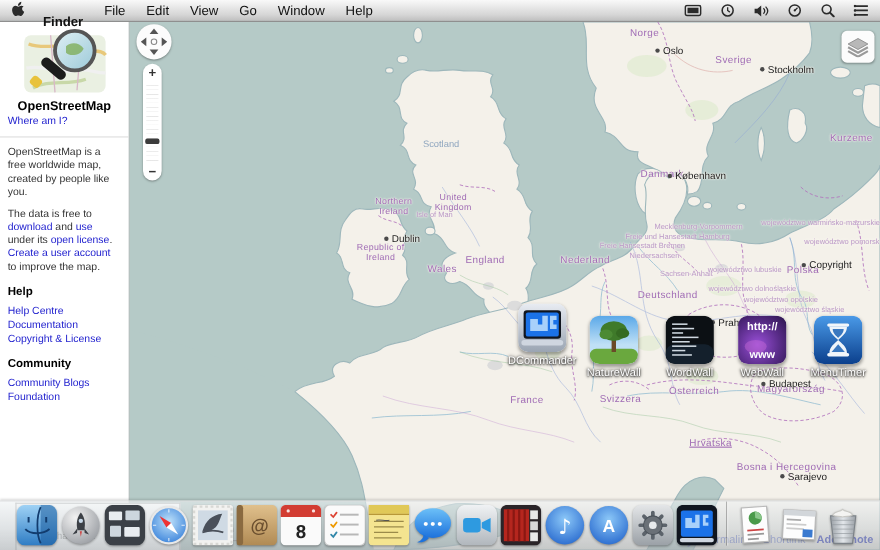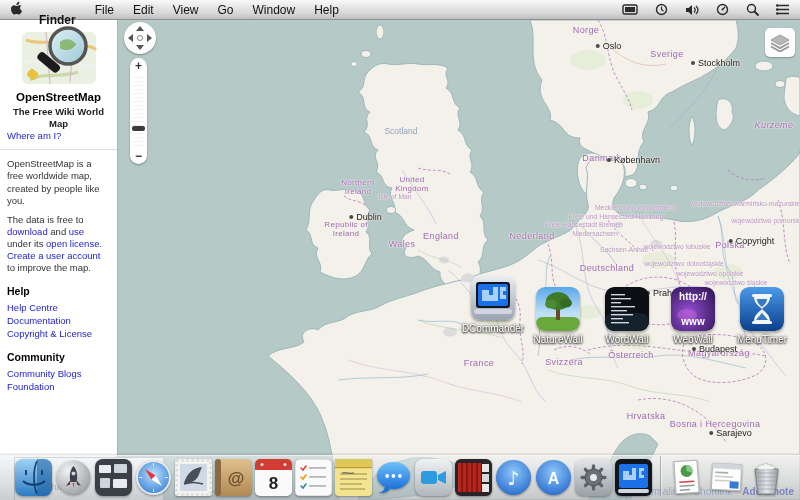--- a/index.html
+++ b/index.html
@@ -164,21 +164,20 @@
       <path d="M10 16 C26 22 40 14 56 20 C66 24 76 20 80 26" stroke="#e8c87a" stroke-width="3" fill="none"></path>
       <path d="M8 38 C24 34 36 44 52 40 C64 37 74 44 80 42" stroke="#f0f0f0" stroke-width="3" fill="none"></path>
       <path d="M14 56 C28 48 46 54 62 48" stroke="#c8d8a8" stroke-width="3" fill="none"></path>
       <path d="M30 8 L34 60 M58 10 L54 58" stroke="#d8b8c8" stroke-width="1.2" fill="none"></path>
       <circle cx="52" cy="22" r="18" fill="url(#glens)" stroke="#555" stroke-width="3.5"></circle>
       <path d="M44 18 C48 14 56 14 60 20 C58 26 48 28 44 24 Z" fill="#7fae5a" opacity=".8"></path>
       <rect x="20" y="34" width="26" height="9" rx="4" transform="rotate(40 33 38)" fill="#1c1c1c"></rect>
       <rect x="12" y="46" width="10" height="9" rx="3" transform="rotate(40 17 50)" fill="#e8c23c"></rect>
     </svg>
     <div class="osm-title">OpenStreetMap</div>
-    <div class="osm-sub">The Free Wiki World Map</div>
 
 
     <a class="lk" href="#">Where am I?</a>
 
     <hr class="sb-div">
 
     <p class="sb-p">OpenStreetMap is a free worldwide map, created by people like you.</p>
     <p class="sb-p"><span>The data is free to </span><a class="lk" href="#">download</a><span> and </span><a class="lk" href="#">use</a><span> under its </span><a class="lk" href="#">open license</a><span>. </span><a class="lk" href="#">Create a user account</a><span> to improve the map.</span></p>
 
     <div class="sb-h">Help</div>
@@ -292,29 +291,29 @@
         <path d="M436,330 C448,324 462,326 472,334"></path>
         <path d="M490,200 C500,216 512,220 520,232"></path>
         <path d="M610,150 C620,160 636,162 648,158"></path>
       </g>
     </svg>
 
     <div id="map-labels">
         <span class="ml country" style="left: 468px; top: 10px;">Norge</span>
         <span class="ml country" style="left: 549px; top: 34px;">Sverige</span>
         <span class="ml country" style="left: 484px; top: 138px;">Danmark</span>
-        <span class="ml country" style="left: 656px; top: 105px; font-style: italic;">Kurzeme</span>
+        <span class="ml country" style="left: 656px; top: 105px;">Kurzeme</span>
         <span class="ml country" style="left: 414px; top: 216px;">Nederland</span>
         <span class="ml country" style="left: 489px; top: 248px;">Deutschland</span>
         <span class="ml country" style="left: 612px; top: 225px;">Polska</span>
         <span class="ml country" style="left: 361px; top: 343px;">France</span>
         <span class="ml country" style="left: 446px; top: 342px;">Svizzera</span>
         <span class="ml country" style="left: 513px; top: 335px;">Österreich</span>
         <span class="ml country" style="left: 601px; top: 333px;">Magyarország</span>
-        <span class="ml country" style="left: 528px; top: 396px;">Hrvatska</span>
+        <span class="ml country" style="left: 528px; top: 382px; text-decoration: underline;">Hrvatska</span>
         <span class="ml country" style="left: 597px; top: 404px;">Bosna i Hercegovina</span>
         <span class="ml country2" style="left: 228px; top: 210px;">Republic of Ireland</span>
         <span class="ml country2" style="left: 294px; top: 165px;">United Kingdom</span>
         <span class="ml country2" style="left: 240px; top: 168px;">Northern Ireland</span>
         <span class="ml country" style="left: 284px; top: 224px;">Wales</span>
         <span class="ml country" style="left: 323px; top: 216px;">England</span>
         <span class="ml region-lt" style="left: 283px; top: 111px;">Scotland</span>
         <span class="ml region" style="left: 277px; top: 176px;">Isle of Man</span>
         <span class="ml region" style="left: 517px; top: 187px;">Mecklenburg-Vorpommern</span>
         <span class="ml region" style="left: 498px; top: 196px;">Freie und Hansestadt Hamburg</span>

